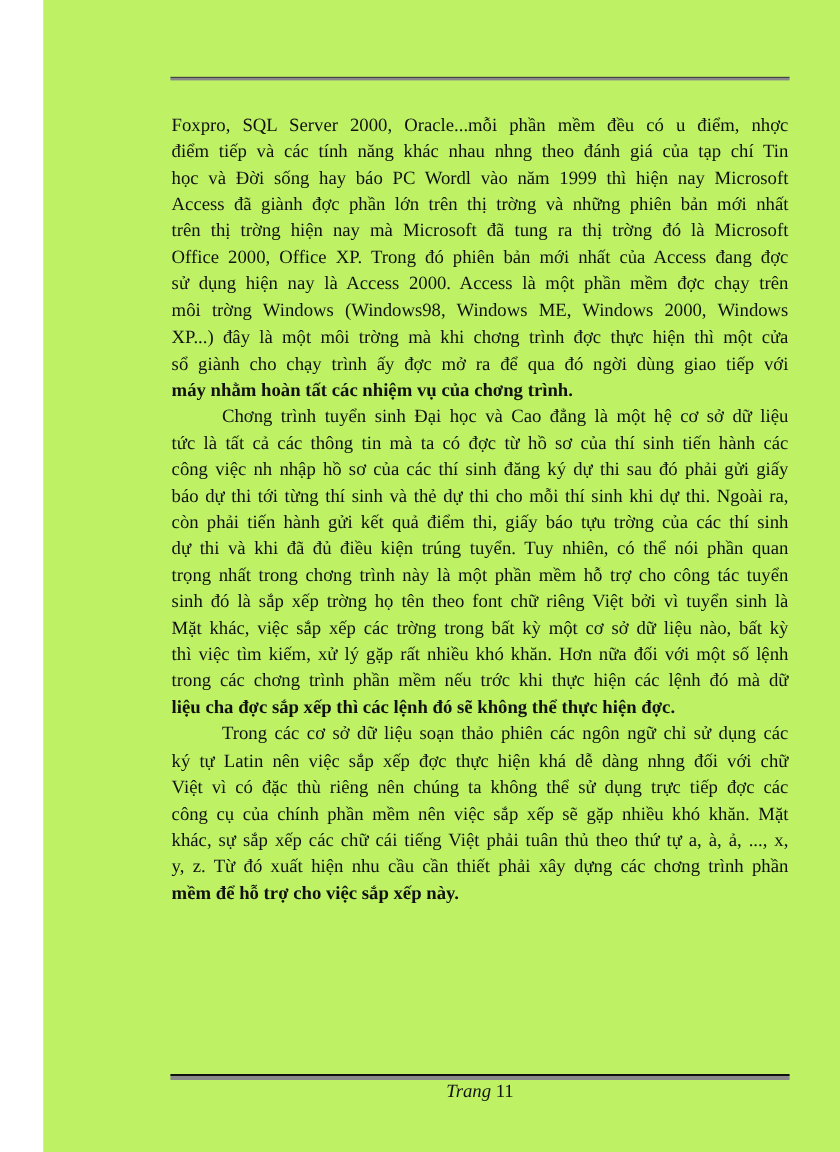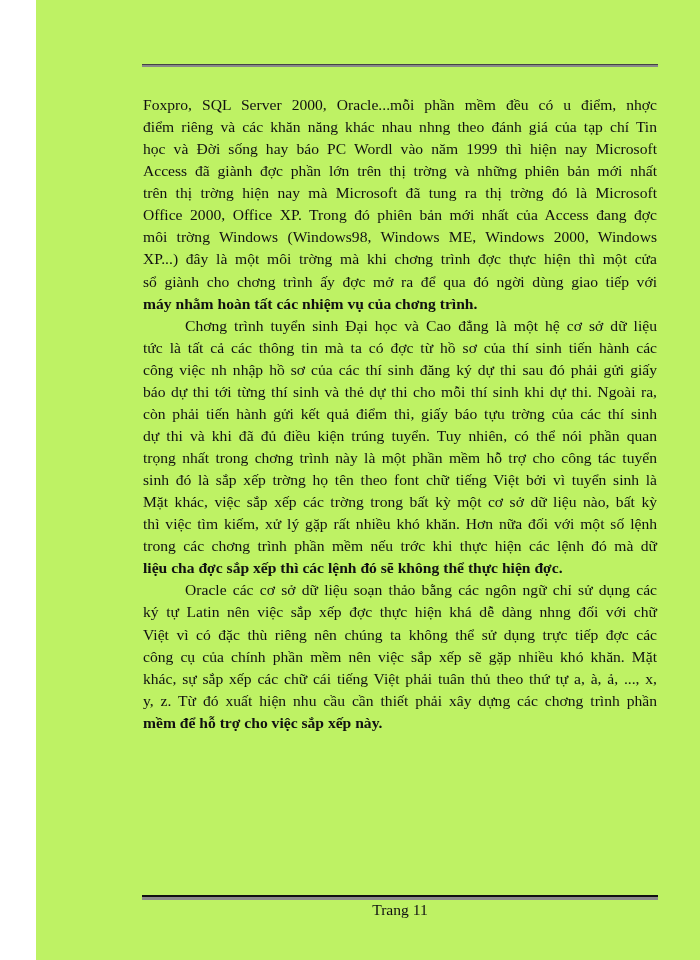--- a/index.html
+++ b/index.html
@@ -8,57 +8,58 @@
   .page { position: absolute; left: 0; top: 0; width: 700px; height: 960px; background: #bef264; margin-left: 36px; }
   .rule { position: absolute; left: 106px; width: 516px; }
   .rule-top { top: 64px; height: 3px; background: linear-gradient(#444 0 1px, #888 1px 3px); }
   .rule-bottom { top: 895px; height: 5px; background: linear-gradient(#111 0 2px, #8a8a8a 2px 5px); }
   .body-text { position: absolute; left: 107px; top: 94px; width: 514px;
                font-size: 15.6px; line-height: 22.07px; }
   .line { display: block; white-space: nowrap; text-align: justify; text-align-last: justify; height: 22.07px; }
   .line.last { text-align-last: left; font-weight: bold; }
   .line.indent { padding-left: 42px; }
   .footer { position: absolute; left: 0; width: 728px; top: 901px; text-align: center; font-size: 15.6px; }
-  .footer .label { }
+  .footer .label { font-style: italic; }
 </style>
 </head>
 <body>
 
 <div class="page">
   <div class="rule rule-top"></div>
 
   <div class="body-text" id="body">
       <div>
         <span class="line">Foxpro, SQL Server 2000, Oracle...mỗi phần mềm đều có u  điểm, nhợc</span>
-        <span class="line">điểm riêng và các khăn năng khác nhau nhng  theo đánh giá của tạp chí Tin</span>
+        <span class="line">điểm tiếp và các tính năng khác nhau nhng  theo đánh giá của tạp chí Tin</span>
         <span class="line">học và Đời sống hay báo PC Wordl vào năm 1999 thì hiện nay Microsoft</span>
         <span class="line">Access đã giành đợc  phần lớn trên thị trờng  và những phiên bản mới nhất</span>
         <span class="line">trên thị trờng  hiện nay mà Microsoft đã tung ra thị trờng  đó là Microsoft</span>
         <span class="line">Office 2000, Office XP. Trong đó phiên bản mới nhất của Access đang đợc</span>
+        <span class="line">sử dụng hiện nay là Access 2000. Access là một phần mềm đợc  chạy trên</span>
         <span class="line">môi trờng  Windows (Windows98, Windows ME, Windows 2000, Windows</span>
         <span class="line">XP...) đây là một môi trờng  mà khi chơng  trình đợc  thực hiện thì một cửa</span>
-        <span class="line">sổ giành cho chơng  trình ấy đợc  mở ra để qua đó ngời  dùng giao tiếp với</span>
+        <span class="line">sổ giành cho chạy  trình ấy đợc  mở ra để qua đó ngời  dùng giao tiếp với</span>
         <span class="line last">máy nhằm hoàn tất các nhiệm vụ của chơng  trình.</span>
       </div>
       <div>
         <span class="line indent">Chơng  trình tuyển sinh Đại học và Cao đẳng là một hệ cơ sở dữ liệu</span>
         <span class="line">tức là tất cả các thông tin mà ta có đợc  từ hồ sơ của thí sinh tiến hành các</span>
         <span class="line">công việc nh  nhập hồ sơ của các thí sinh đăng ký dự thi sau đó phải gửi giấy</span>
         <span class="line">báo dự thi tới từng thí sinh và thẻ dự thi cho mỗi thí sinh khi dự thi. Ngoài ra,</span>
         <span class="line">còn phải tiến hành gửi kết quả điểm thi, giấy báo tựu trờng  của các thí sinh</span>
         <span class="line">dự thi và khi đã đủ điều kiện trúng tuyển. Tuy nhiên, có thể nói phần quan</span>
         <span class="line">trọng nhất trong chơng  trình này là một phần mềm hỗ trợ cho công tác tuyển</span>
-        <span class="line">sinh đó là sắp xếp trờng  họ tên theo font chữ tiếng Việt bởi vì tuyển sinh là</span>
+        <span class="line">sinh đó là sắp xếp trờng  họ tên theo font chữ riêng Việt bởi vì tuyển sinh là</span>
         <span class="line">Mặt khác, việc sắp xếp các trờng  trong bất kỳ một cơ sở dữ liệu nào, bất kỳ</span>
         <span class="line">thì việc tìm kiếm, xử lý gặp rất nhiều khó khăn. Hơn nữa đối với một số lệnh</span>
         <span class="line">trong các chơng  trình phần mềm nếu trớc  khi thực hiện các lệnh đó mà dữ</span>
         <span class="line last">liệu cha  đợc  sắp xếp thì các lệnh đó sẽ không thể thực hiện đợc.</span>
       </div>
       <div>
-        <span class="line indent">Oracle các cơ sở dữ liệu soạn thảo bằng các ngôn ngữ chỉ sử dụng các</span>
+        <span class="line indent">Trong các cơ sở dữ liệu soạn thảo phiên các ngôn ngữ chỉ sử dụng các</span>
         <span class="line">ký tự Latin nên việc sắp xếp đợc  thực hiện khá dễ dàng nhng  đối với chữ</span>
         <span class="line">Việt vì có đặc thù riêng nên chúng ta không thể sử dụng trực tiếp đợc  các</span>
         <span class="line">công cụ của chính phần mềm nên việc sắp xếp sẽ gặp nhiều khó khăn. Mặt</span>
         <span class="line">khác, sự sắp xếp các chữ cái tiếng Việt phải tuân thủ theo thứ tự a, à, ả, ...,  x,</span>
         <span class="line">y, z. Từ đó xuất hiện nhu cầu cần thiết phải xây dựng các chơng  trình phần</span>
         <span class="line last">mềm để hỗ trợ cho việc sắp xếp này.</span>
       </div>
     </div>
 
   <div class="rule rule-bottom"></div>

